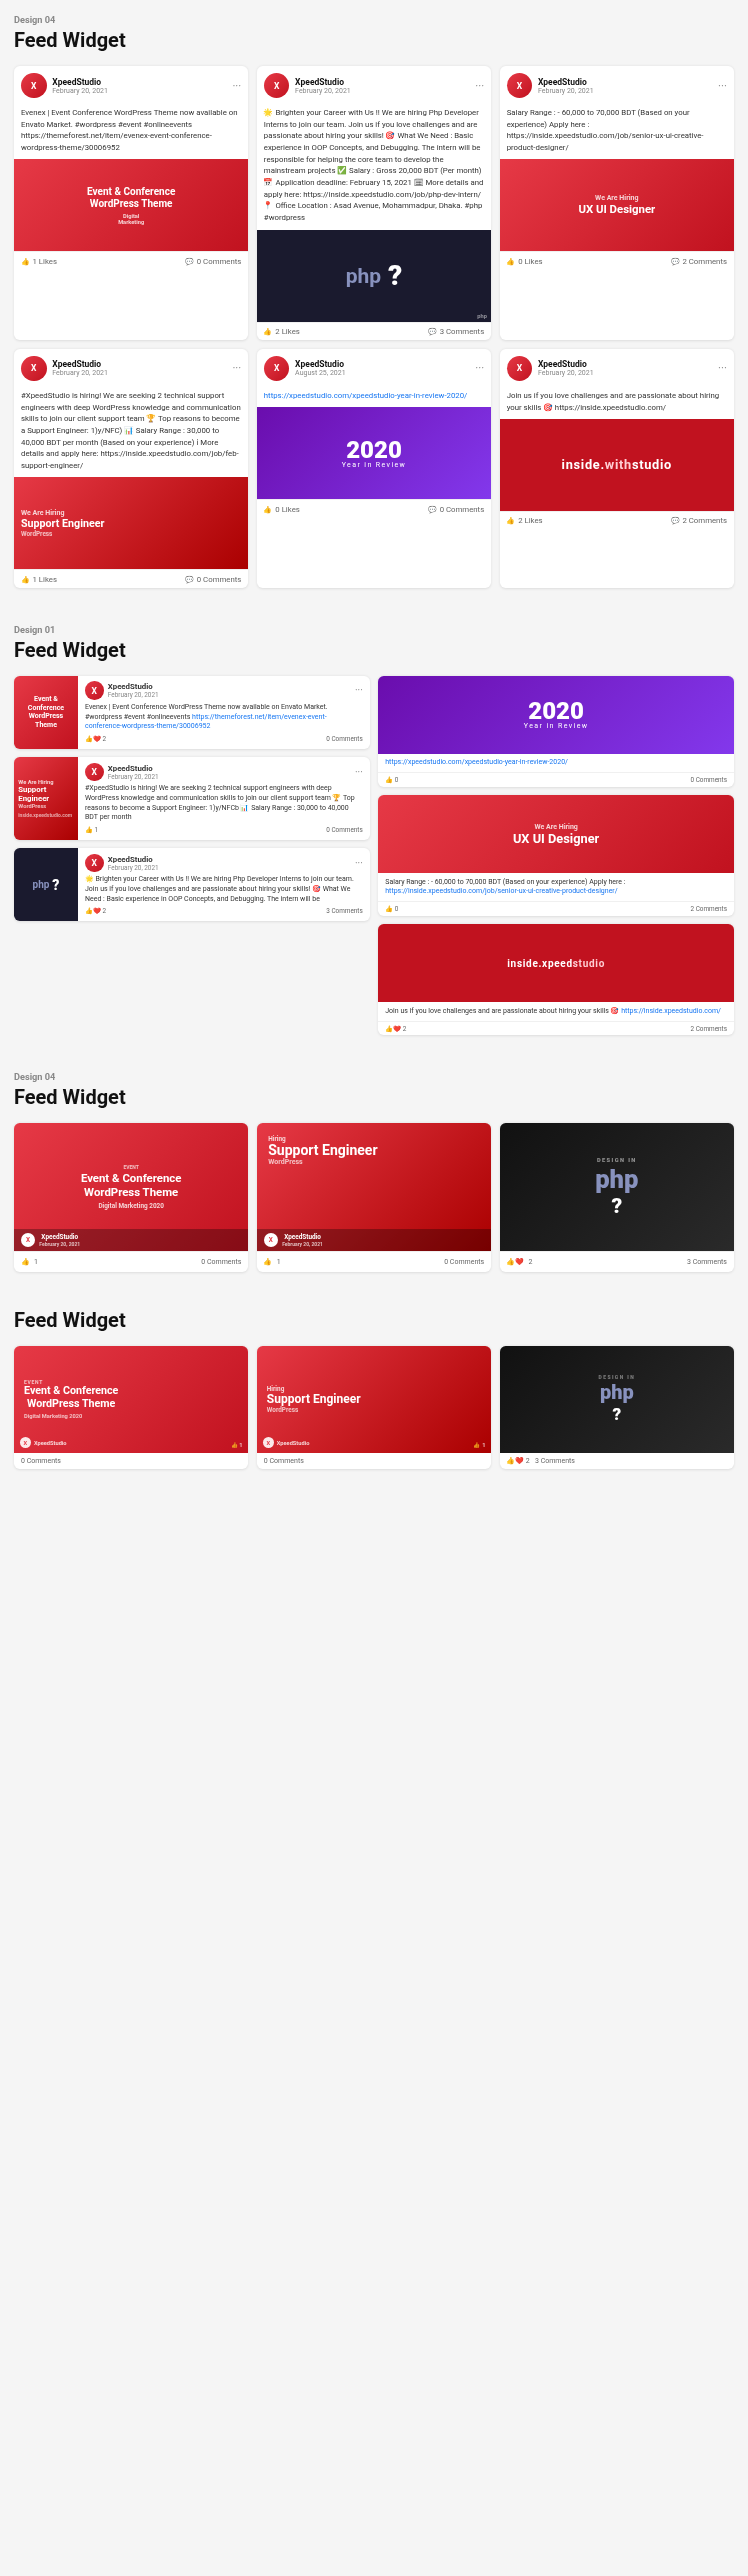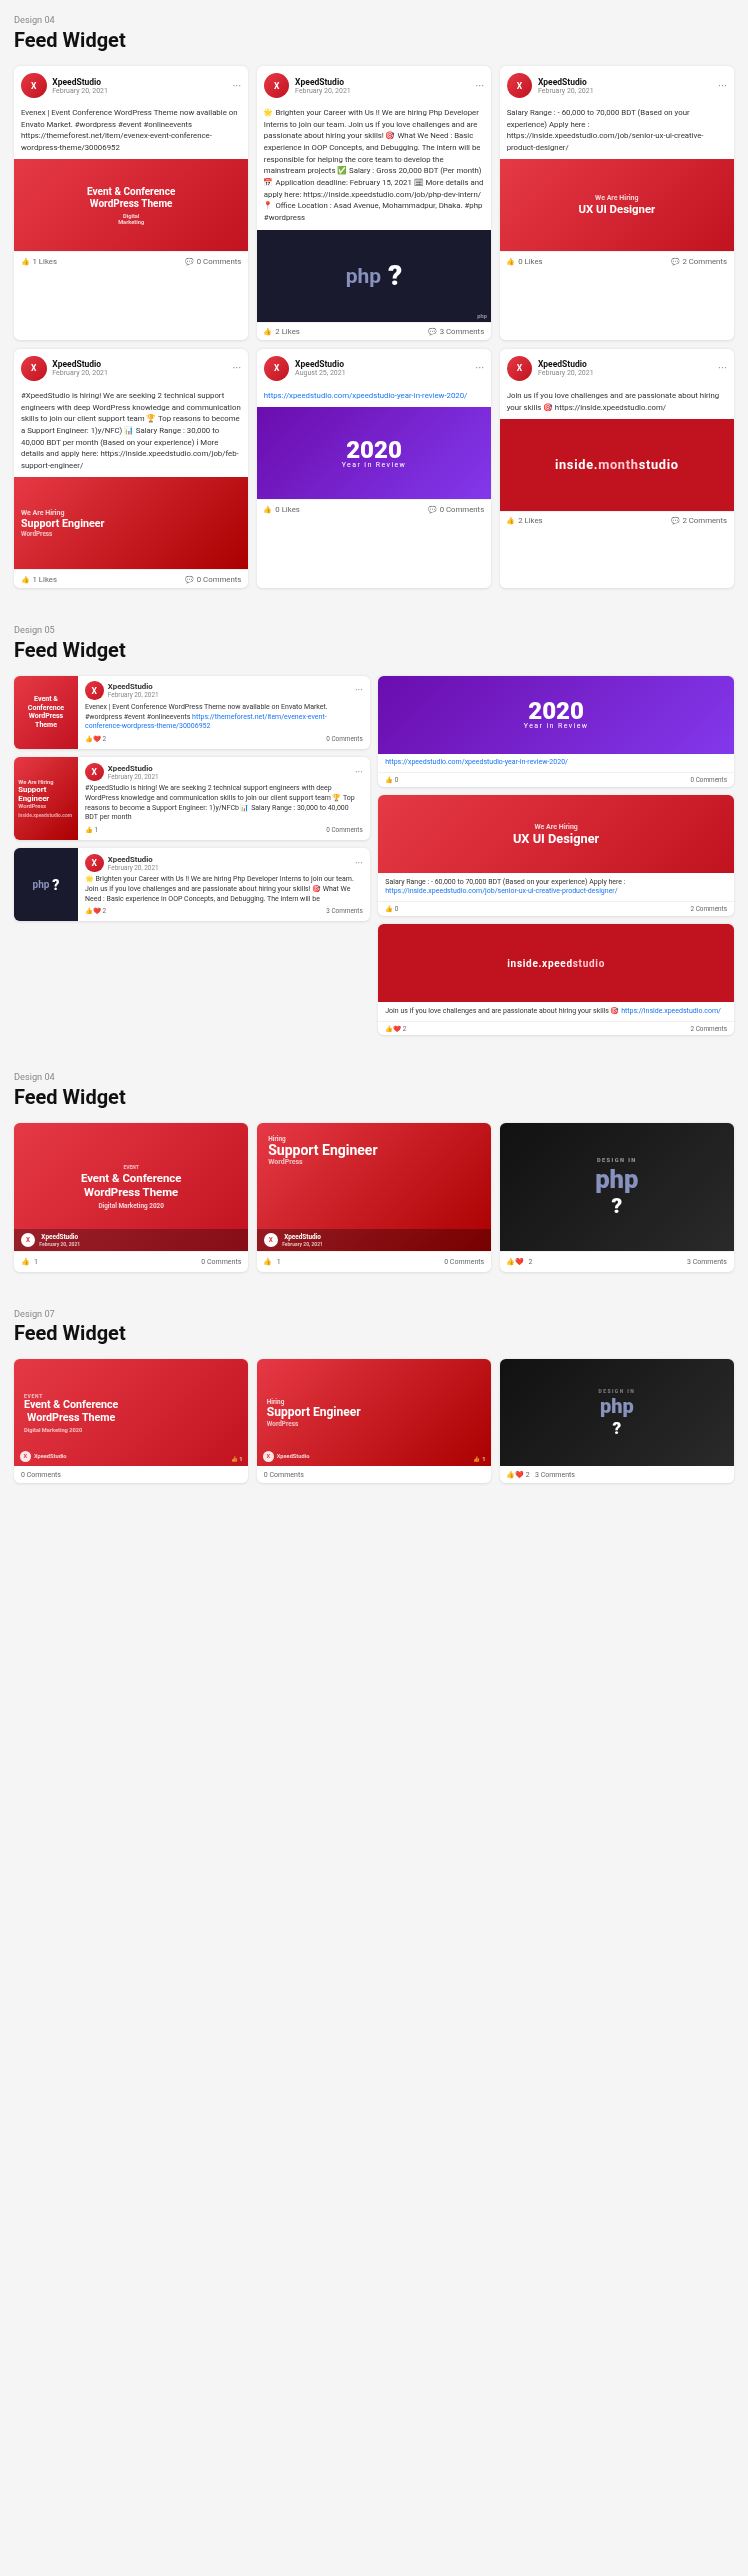--- a/index.html
+++ b/index.html
@@ -14,20 +14,21 @@
       max-width: 749px;
       margin: 0 auto;
       padding: 14px;
     }
 
     
     .section-label {
       color: #888;
       font-size: 9.2px;
       margin-bottom: 2.8px;
+      font-weight: bold;
     }
     .section-title {
       font-size: 20px;
       font-weight: 700;
       margin-bottom: 14px;
       color: #111;
     }
 
     
     .design04 {
@@ -575,40 +576,40 @@
             <div class="fb-card-name">XpeedStudio</div>
             <div class="fb-card-date">February 20, 2021</div>
           </div>
           <div class="fb-card-menu">···</div>
         </div>
         <div class="fb-card-body">
           <span>Join us if you love challenges and are passionate about hiring your skills 🎯 https://inside.xpeedstudio.com/</span>
         </div>
         <div class="img-block img-inside">
           <div style="text-align:center; padding:7px;">
-            <div style="font-size:12.8px; font-weight:700; letter-spacing:0.7px;">inside.<span style="color:#ffcdd2;">month</span>studio</div>
+            <div style="font-size:12.8px; font-weight:700; letter-spacing:0.7px;">inside.<span style="color:#ffcdd2;">with</span>studio</div>
           </div>
         </div>
         <div class="fb-card-footer">
           <div class="fb-card-footer-left">
             <span class="icon-thumb-up"></span>
             <span>2 Likes</span>
           </div>
           <div class="fb-card-footer-right">
             <span class="icon-comment"></span>
             <span>2 Comments</span>
           </div>
         </div>
       </div>
 
     </div>
   </div>
 
   <div class="design05">
-    <div class="section-label">Design 05</div>
+    <div class="section-label">Design 01</div>
     <div class="section-title">Feed Widget</div>
 
     <div class="feed-widget-2col">
 
       <div style="display:flex; flex-direction:column; gap:8.5px;">
 
         <div class="feed-item-thumb">
           <div class="feed-thumb thumb-event">
             <div style="padding:4.3px; text-align:center; font-size:6.4px;">
               <div style="font-weight:700; font-size:7px; line-height:1.2;">Event &amp; Conference<br>WordPress Theme</div>
@@ -803,21 +804,20 @@
               <span>2</span>
             </div>
             <div>3 Comments</div>
           </div>
         </div>
       </div>
     </div>
   </div>
 
   <div class="design07">
-    <div class="section-label">Design 07</div>
     <div class="section-title">Feed Widget</div>
 
     <div class="grid-3-large07">
 
       <div class="card07">
         <div class="card07-image c07-event">
           <div style="position:absolute; top:0; left:0; right:0; bottom:0; display:flex; flex-direction:column; align-items:flex-start; justify-content:center; padding:10px;">
             <div style="font-size:5px; opacity:0.7; letter-spacing:0.7px;">EVENT</div>
             <div style="font-size:10.7px; font-weight:700; line-height:1.2;">Event &amp; Conference<br>WordPress Theme</div>
             <div style="font-size:5.7px; opacity:0.7; margin-top:2.1px;">Digital Marketing 2020</div>

